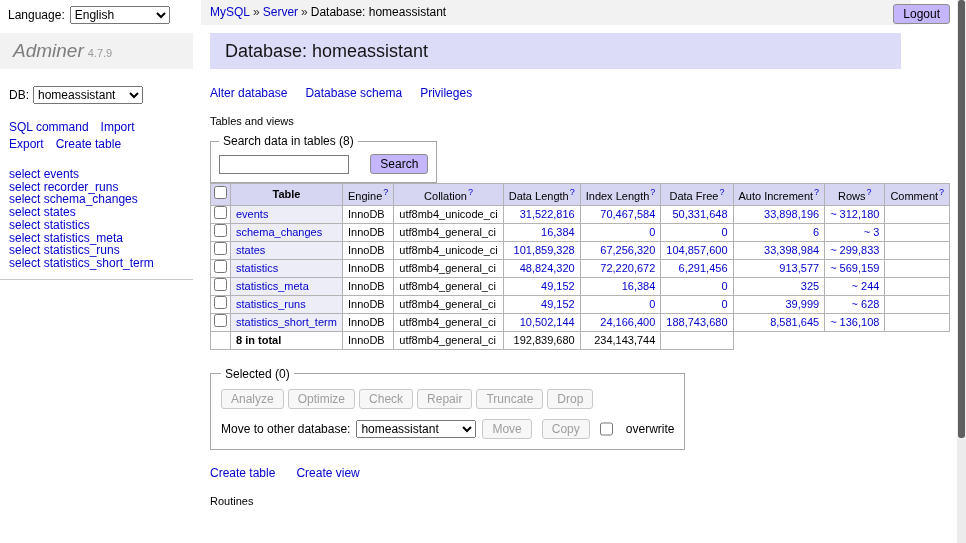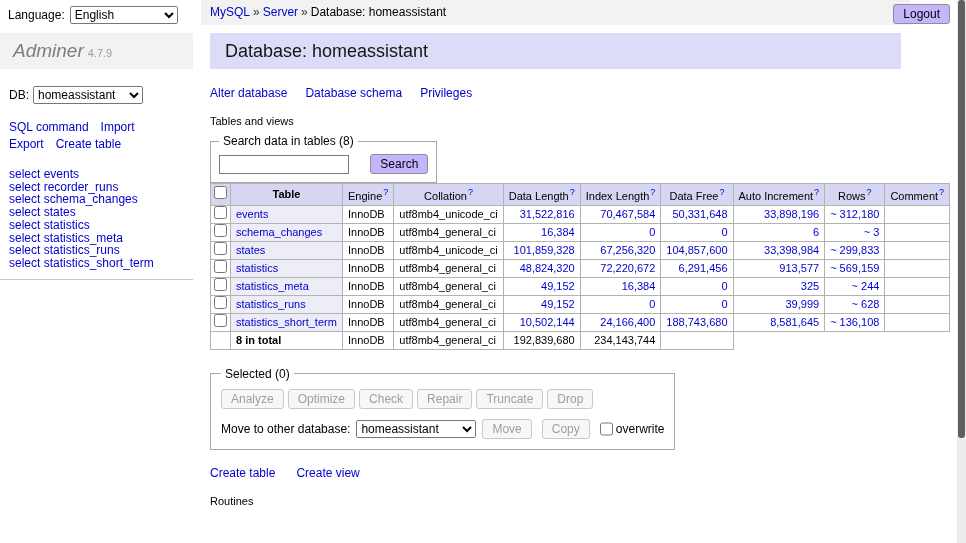--- a/index.html
+++ b/index.html
@@ -3,21 +3,21 @@
 <meta charset="utf-8">
 <style>
   *{box-sizing:border-box;margin:0;padding:0}
   html,body{width:966px;height:543px;background:#fff;overflow:hidden;position:relative;
     font-family:"Liberation Sans",sans-serif;font-size:12px;color:#000}
   a{color:var(--link);text-decoration:none;cursor:pointer}
   :root{--link:#0000cc;--accent:#dcdcf8;--thead:#d6d6f2;--rowth:#ededf8;--border:#b3b3b3}
 
   
   .lang-bar{position:absolute;top:6px;left:8px}
-  .lang-bar select{width:108px;font-size:12px;margin-left:5px}
+  .lang-bar select{width:100px;font-size:12px;margin-left:5px}
   .breadcrumb{position:absolute;left:201px;top:0;width:710px;height:25px;background:#f2f2f2;
     line-height:25px;padding-left:9px;white-space:nowrap}
   .breadcrumb .sep{margin:0 3px;color:#333}
   .logout{position:absolute;top:4px;right:16px}
 
   .btn{font-family:"Liberation Sans",sans-serif;font-size:12px;padding:2px 9px;background:#c4b5fd;
     border:1px solid #8f8f8f;border-radius:3px;color:#000;cursor:pointer}
   .btn:disabled{color:#9e9e9e;border-color:#c9c9c9;background:#f7f7f7}
 
   
@@ -58,21 +58,21 @@
   .c0{min-width:112px}.c1{min-width:40px}.c2{min-width:96px}.c3{min-width:64px}.c4{min-width:66px}
   .c5{min-width:58px}.c6{min-width:70px}.c7{min-width:52px}.c8{min-width:52px}
   .tbl tfoot th{font-weight:bold;text-align:left;background:#fff}
   .tbl tfoot td{text-align:left}
   .tbl tfoot td.num{text-align:right}
 
   .sel-fs{margin-top:17px;padding:8px 10px 10px}
   .sel-row .btn{margin-right:4px}
   .move-row{margin-top:10px;display:flex;align-items:center;gap:6px}
   .move-row select{width:120px;font-size:12px}
-  .ovw{display:flex;gap:3px}
+  .ovw{display:flex;gap:13px}
   .links-row{margin-top:16px}
   .links-row a{margin-right:21px}
 
   
   .scrollbar{position:absolute;right:0;top:0;width:9px;height:543px;background:#ececec}
   .scrollbar .thumb{position:absolute;top:0;left:1px;width:7px;height:438px;background:#5f5f5f;border-radius:3px}
 </style>
 </head>
 <body>
 

